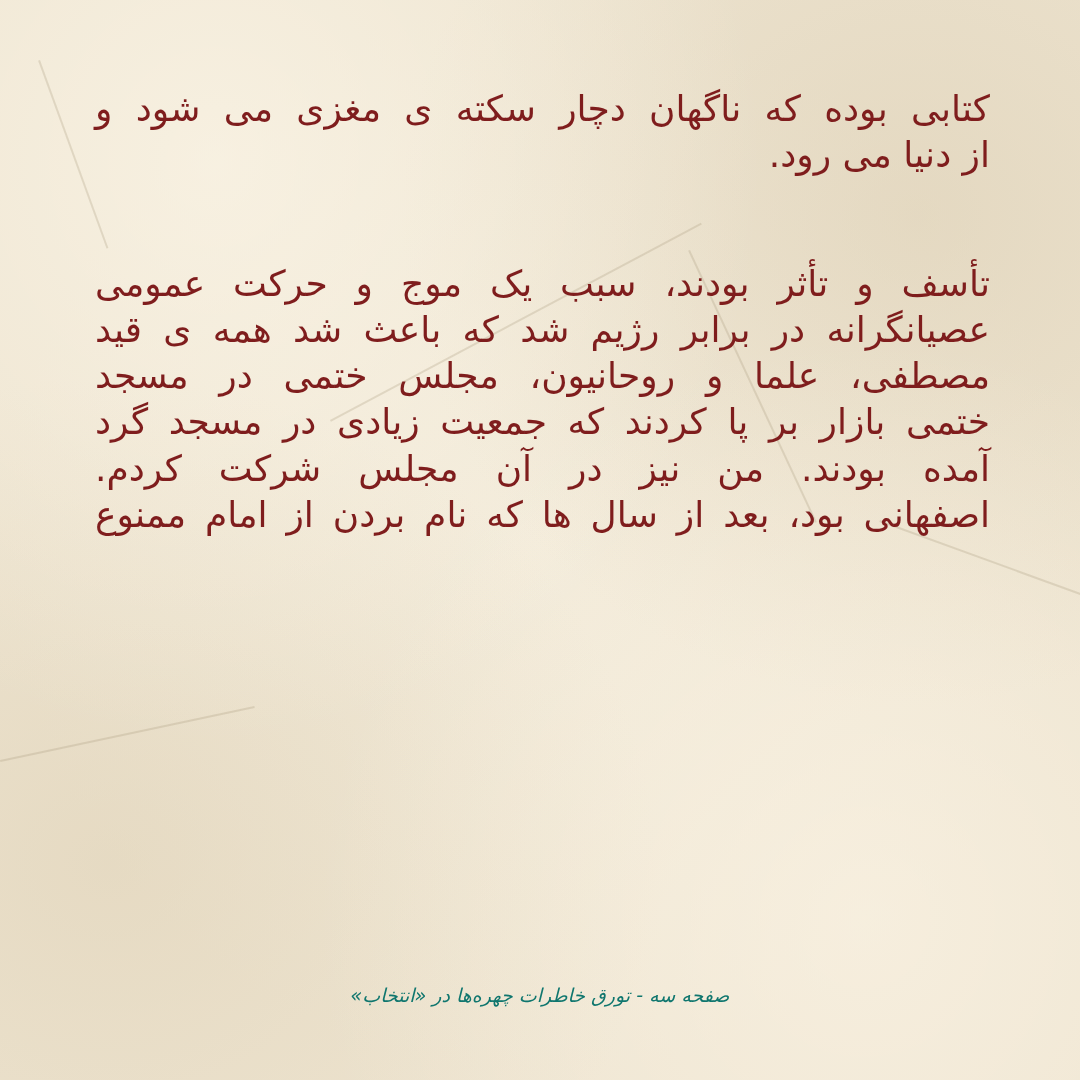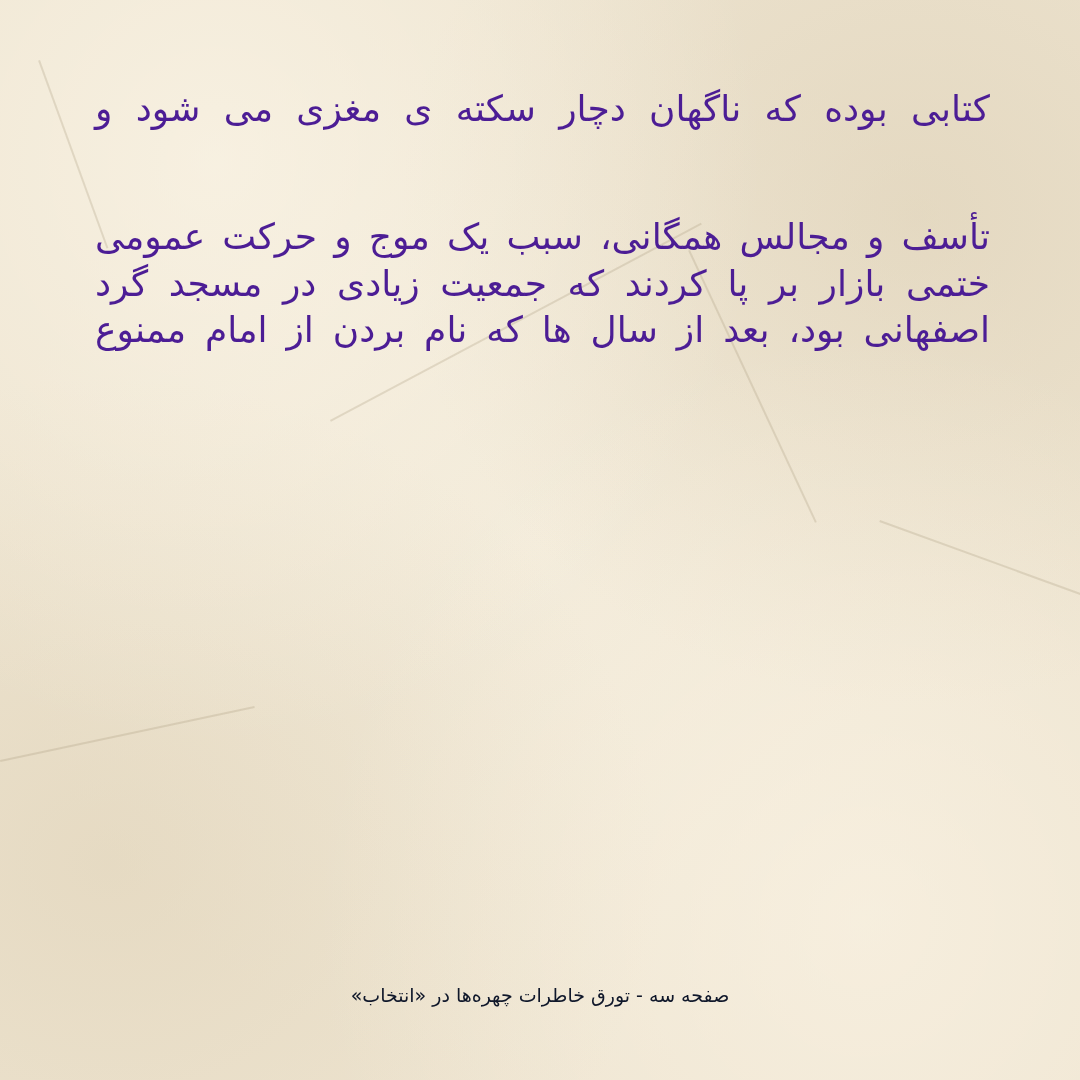--- a/index.html
+++ b/index.html
@@ -25,21 +25,21 @@
       transform-origin: 0 0;
       height: 2px;
     }
     .page {
       position: absolute;
       top: 86px;
       left: 95px;
       width: 895px;
       direction: rtl;
       font-family: "DejaVu Sans", sans-serif;
-      color: #4c1d95;
+      color: #7f1d1d;
     }
     .paragraph {
       margin: 0;
     }
     .line {
       display: block;
       font-size: 36px;
       line-height: 46.3px;
       height: 46.3px;
       text-align: justify;
@@ -55,37 +55,42 @@
     }
     .footer {
       position: absolute;
       top: 984px;
       left: 0;
       width: 1080px;
       text-align: center;
       direction: rtl;
       font-family: "DejaVu Sans", sans-serif;
       font-size: 19px;
-      color: #0f172a;
+      color: #0f766e;
+      font-style: italic;
     }
   </style>
 </head>
 <body>
 
 <div class="crack" style="left:330px;top:420px;width:420px;transform:rotate(-28deg);"></div>
 <div class="crack" style="left:690px;top:250px;width:300px;transform:rotate(65deg);"></div>
 <div class="crack" style="left:0px;top:760px;width:260px;transform:rotate(-12deg);"></div>
 <div class="crack" style="left:880px;top:520px;width:220px;transform:rotate(20deg);"></div>
 <div class="crack" style="left:40px;top:60px;width:200px;transform:rotate(70deg);"></div>
 
 <main class="page">
   <div class="paragraph">
     <span class="line">کتابی بوده که ناگهان دچار سکته ی مغزی می شود و</span>
+    <span class="line last">از دنیا می رود.</span>
   </div>
   <div class="gap"></div>
   <div class="paragraph">
-    <span class="line">تأسف و مجالس همگانی، سبب یک موج و حرکت عمومی</span>
+    <span class="line">تأسف و تأثر بودند، سبب یک موج و حرکت عمومی</span>
+    <span class="line">عصیانگرانه در برابر رژیم شد که باعث شد همه ی قید</span>
+    <span class="line">مصطفی، علما و روحانیون، مجلس ختمی در مسجد</span>
     <span class="line">ختمی بازار بر پا کردند که جمعیت زیادی در مسجد گرد</span>
+    <span class="line">آمده بودند. من نیز در آن مجلس شرکت کردم.</span>
     <span class="line">اصفهانی بود، بعد از سال ها که نام بردن از امام ممنوع</span>
   </div>
 </main>
 
 <div class="footer">صفحه سه - تورق خاطرات چهره‌ها در «انتخاب»</div>
 
 </body></html>

